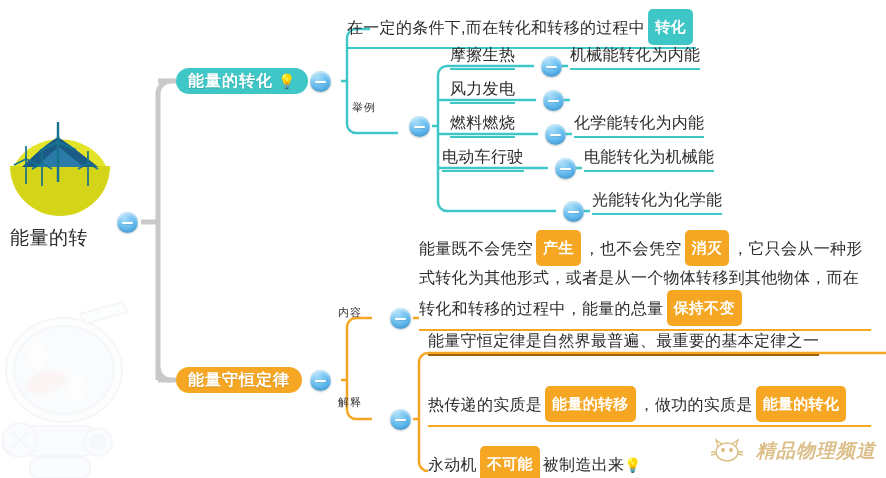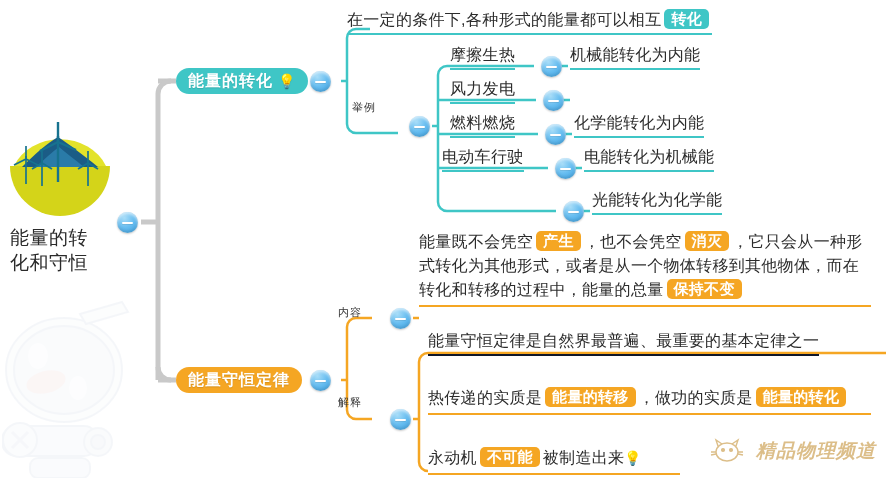--- a/index.html
+++ b/index.html
@@ -54,33 +54,33 @@
     position:absolute;font-size:11px;color:#333;white-space:nowrap;z-index:5;
     letter-spacing:1px;
   }
 
   
   .row{
     position:absolute;font-size:16px;color:#2c2c2c;white-space:nowrap;
     padding-bottom:2px;z-index:4;letter-spacing:.3px;
   }
   .row.ul-teal{border-bottom:2px solid #3fc6c6;}
-  .row.ul-orange{border-bottom:2px solid #0f172a;}
+  .row.ul-orange{border-bottom:2px solid #a16207;}
 
   
   .para{
     position:absolute;font-size:16px;color:#2c2c2c;line-height:24px;z-index:4;
     padding-bottom:3px;letter-spacing:.3px;
   }
   .para.ul-orange{border-bottom:2px solid #f5a623;}
 
   
   .tag{
     display:inline-block;border-radius:5px;color:#fff;font-weight:bold;
-    padding:0px 7px;margin:0 3px;line-height:20px;font-size:15px;
+    padding:8px 7px;margin:0 3px;line-height:20px;font-size:15px;
     vertical-align:1px;
   }
   .tag.teal{background:#3fc6c6;}
   .tag.orange{background:#f5a623;}
 
   
   .chanmark{
     position:absolute;right:10px;bottom:14px;display:flex;align-items:center;gap:12px;
     opacity:.55;
   }
@@ -137,21 +137,20 @@
         <line x1="82" y1="40" x2="82" y2="66"></line>
         <line x1="82" y1="43" x2="82" y2="31"></line>
         <line x1="82" y1="43" x2="92" y2="49"></line>
         <line x1="82" y1="43" x2="72" y2="49"></line>
       </g>
     </svg>
   </div>
 
   <div class="root-title">
     <div>能量的转</div>
-    <div>化和守恒</div>
   </div>
 
   <svg class="wires">
 
     <path d="M141 222 L158 222" stroke="#c9c9c9" stroke-width="5" fill="none" stroke-linecap="butt"></path>
     <path d="M158 94 L158 380" stroke="#c9c9c9" stroke-width="5" fill="none"></path>
     <path d="M158 81 L176 81" stroke="#c9c9c9" stroke-width="5" fill="none"></path>
     <path d="M158 94 A13 13 0 0 1 171 81" stroke="#c9c9c9" stroke-width="5" fill="none"></path>
     <path d="M158 380 L176 380" stroke="#c9c9c9" stroke-width="5" fill="none"></path>
     <path d="M158 367 A13 13 0 0 0 171 380" stroke="#c9c9c9" stroke-width="5" fill="none"></path>
@@ -214,21 +213,21 @@
 
   <div class="pill orange" style="left:176px;top:367px;">
     <span>能量守恒定律</span>
   </div>
 
   <div class="blabel" style="left:352px;top:100px;">举例</div>
   <div class="blabel" style="left:338px;top:305px;">内容</div>
   <div class="blabel" style="left:338px;top:395px;">解释</div>
 
   <div class="row ul-teal" style="left:347px;top:9px;">
-    <span>在一定的条件下,各种形式的能量都可以相互</span><span class="tag teal">转化</span>
+    <span>在一定的条件下,而在转化和转移的过程中</span><span class="tag teal">转化</span>
   </div>
 
   <div class="row ul-teal" style="left:450px;top:45px;">摩擦生热</div>
   <div class="row ul-teal" style="left:450px;top:79px;">风力发电</div>
   <div class="row ul-teal" style="left:450px;top:113px;">燃料燃烧</div>
   <div class="row ul-teal" style="left:442px;top:147px;">电动车行驶</div>
 
   <div class="row ul-teal" style="left:570px;top:45px;">机械能转化为内能</div>
   <div class="row ul-teal" style="left:574px;top:113px;">化学能转化为内能</div>
   <div class="row ul-teal" style="left:584px;top:147px;">电能转化为机械能</div>

